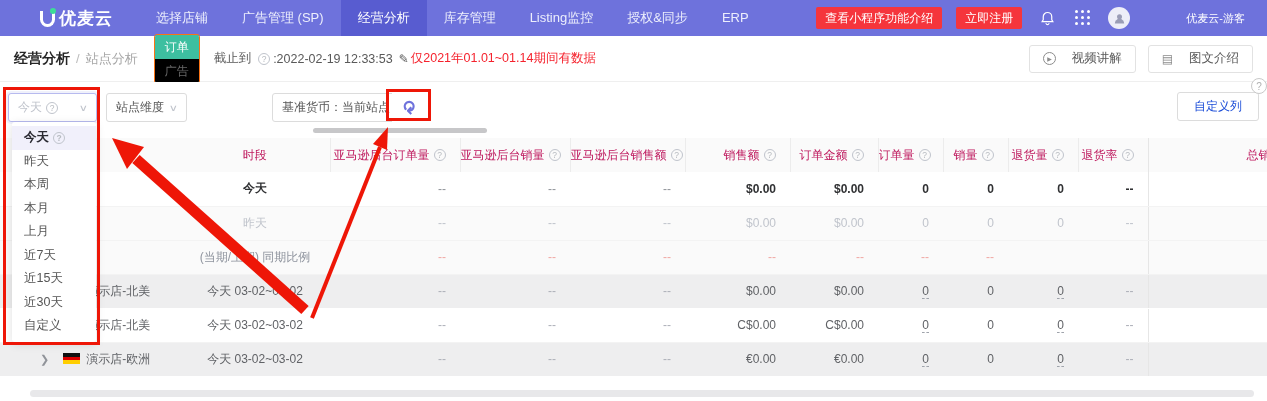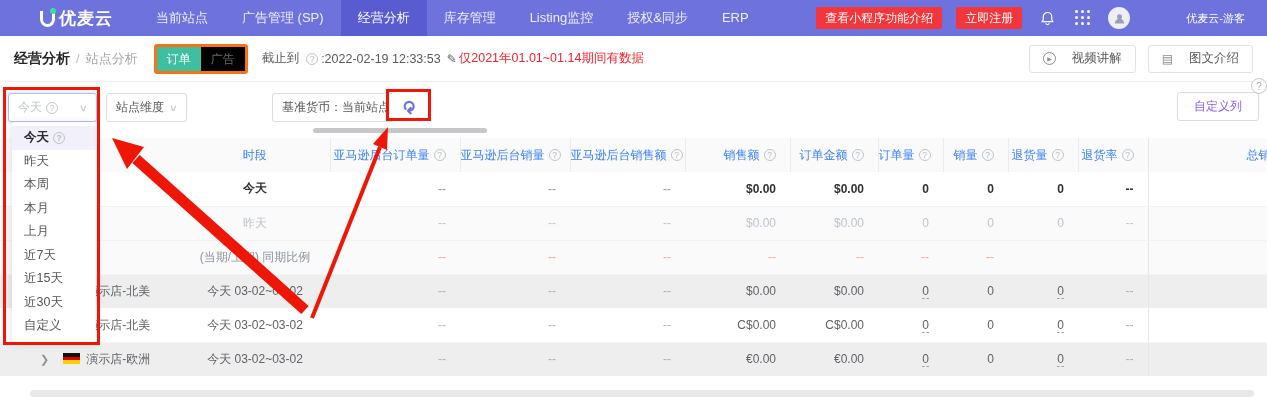--- a/index.html
+++ b/index.html
@@ -28,21 +28,21 @@
   .avatar { width:22px; height:22px; border-radius:50%; background:#edeef8; display:flex;
             align-items:center; justify-content:center; }
   .user-name { font-size:11px; color:#fff; white-space:nowrap;margin-left:42px; }
 
   
   .subheader { position:absolute; top:36px; left:0; width:1267px; height:46px; background:#fff;
                border-bottom:1px solid #efefef; display:flex; align-items:center; padding:0 14px; }
   .crumb-main { font-size:14px; color:#262626; font-weight:bold; }
   .crumb-sep { color:#bbb; margin:0 6px; font-size:13px; }
   .crumb-sub { font-size:13px; color:#a6a6a6; }
-  .toggle { display:flex; margin-left:16px; border:3px solid #f97316; border-radius:3px; overflow:hidden; }
+  .toggle { display:flex; margin-left:16px; border:1px solid #f97316; border-radius:3px; overflow:hidden;flex-direction:column; }
   .toggle-btn { font-size:12px; height:24px; line-height:24px; padding:0 10px; cursor:pointer;
                 background:#000000; color:#666; }
   .toggle-btn.on { background:#3dbfa0; color:#fff; }
   .deadline { font-size:12.5px; color:#595959; margin-left:14px; display:flex; align-items:center; gap:3px; }
   .pencil-icon { color:#555; font-size:12px; margin:0 2px 0 6px; }
   .notice { font-size:12.5px; color:#f5222d; }
   .sub-right { margin-left:auto; display:flex; gap:12px; }
   .ghost-btn { display:flex; align-items:center; gap:16px; background:#fff; border:1px solid #e2e2e2;
                border-radius:3px; height:28px; padding:0 13px; font-size:12.5px; color:#595959; cursor:pointer; }
   .play-icon { width:13px; height:13px; border:1px solid #8c8c8c; border-radius:50%;
@@ -57,37 +57,37 @@
           color:#555; padding:0 9px; cursor:pointer; white-space:nowrap; }
   .date-select { left:8px; width:89px; border-color:#b7baef; box-shadow:0 0 0 2px rgba(110,114,220,.10);
                  color:#c0c4cc; justify-content:space-between; }
   .caret::after { content:"∨"; font-size:9px; color:#c0c4cc; margin-left:6px; transform:scaleX(1.4); }
   .dim-select { left:106px; }
   .shop-select { left:186px; }
   .cur-select { left:272px; }
   .refresh-btn { position:absolute; left:392px; top:11px; width:32px; height:29px; border:none;
                  background:#fff; display:flex; align-items:center; justify-content:center; cursor:pointer; }
   .refresh-glyph { color:#6e72dc; font-size:17px; font-weight:bold; transform:rotate(90deg); }
-  .custom-cols { left:auto; right:8px; top:10px; padding:12px 16px; color:#8b5cf6; }
+  .custom-cols { left:auto; right:8px; top:10px; padding:12px 16px; color:#1d4ed8; }
   .help-float { position:absolute; left:1251px; top:78px; width:16px; height:16px; border:1px solid #c9c9c9;
                 border-radius:50%; color:#b0b0b0; font-size:10px; display:flex; align-items:center;
                 justify-content:center; background:#fff; }
   .qm { display:inline-flex; align-items:center; justify-content:center; width:12px; height:12px;
         border:1px solid #c0c4cc; border-radius:50%; margin-left:4px; flex:none; }
   .qm::after { content:"?"; font-size:8.5px; color:#b6babf; }
 
   
   .hscroll-thumb { position:absolute; left:313px; top:128px; width:174px; height:5px;
                    background:#c7c7c9; border-radius:3px; }
   .tbl-wrap { position:absolute; top:138px; left:0; width:1267px; }
   table { width:1267px; border-collapse:collapse; table-layout:fixed; font-size:12px; }
   col.c1{width:180px} col.c2{width:150px} col.c3{width:130px} col.c4{width:110px}
   col.c5{width:115px} col.c6{width:105px} col.c7{width:88px} col.c8{width:65px}
   col.c9{width:65px} col.c10{width:70px} col.c11{width:70px} col.c12{width:119px}
-  th { background:#fafafa; color:#3b82f6; font-weight:normal; height:34px; padding:0 14px 0 0;
+  th { background:#fafafa; color:#be185d; font-weight:normal; height:34px; padding:0 14px 0 0;
        text-align:right; white-space:nowrap; overflow:hidden; }
   th .th-inner { display:inline-flex; align-items:center; }
   th.sep { border-left:1px solid #ececec; }
   th.col-period { text-align:center; padding:0; }
   th.col-total { text-align:left; padding-left:98px; overflow:visible; border-left:1px solid #e6e6e6; }
   td { height:34px; padding:0 14px 0 0; text-align:right; white-space:nowrap; overflow:hidden; }
   td.col-store { text-align:left; padding:0 0 0 40px; }
   td.col-period { text-align:center; padding:0; color:#909399; }
   td.col-total { border-left:1px solid #e6e6e6; }
   tr.r-white td { background:#fff; border-bottom:1px solid #f3f3f3; }
@@ -127,21 +127,21 @@
 </style>
 </head>
 <body>
 
 <div class="navbar">
   <div class="brand">
     <span class="logo-u"></span>
     <span class="brand-name">优麦云</span>
   </div>
   <div class="nav-menu">
-    <div class="nav-item">当前站点</div>
+    <div class="nav-item">选择店铺</div>
     <div class="nav-item">广告管理 (SP)</div>
     <div class="nav-item active">经营分析</div>
     <div class="nav-item">库存管理</div>
     <div class="nav-item">Listing监控</div>
     <div class="nav-item">授权&amp;同步</div>
     <div class="nav-item">ERP</div>
   </div>
   <div class="nav-right">
     <button class="red-btn">查看小程序功能介绍</button>
     <button class="red-btn">立即注册</button>

